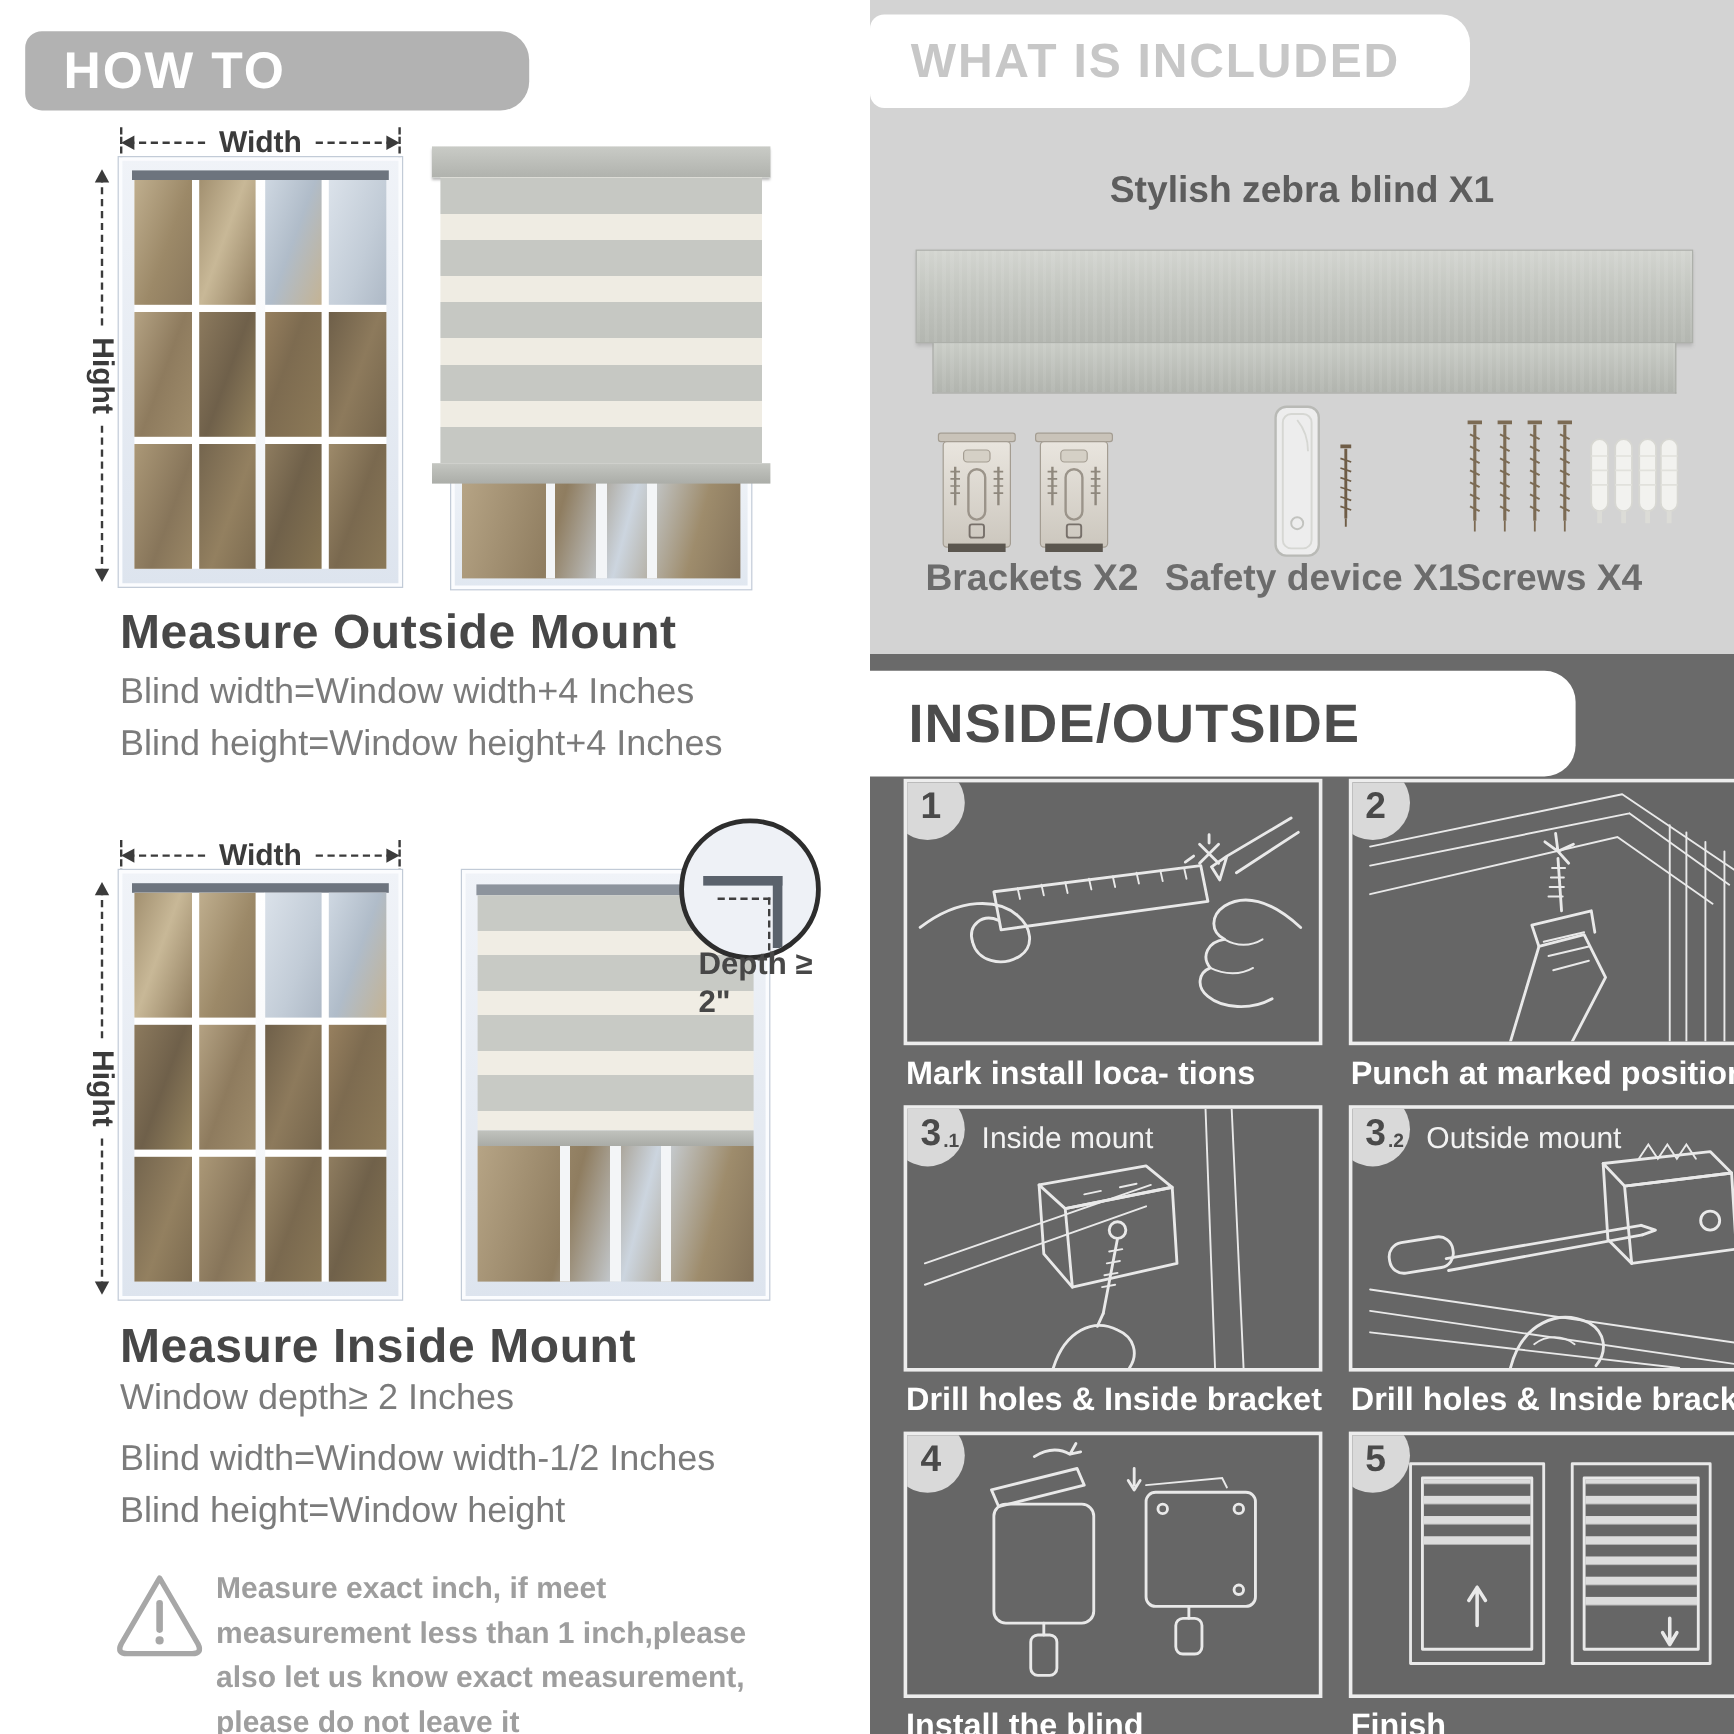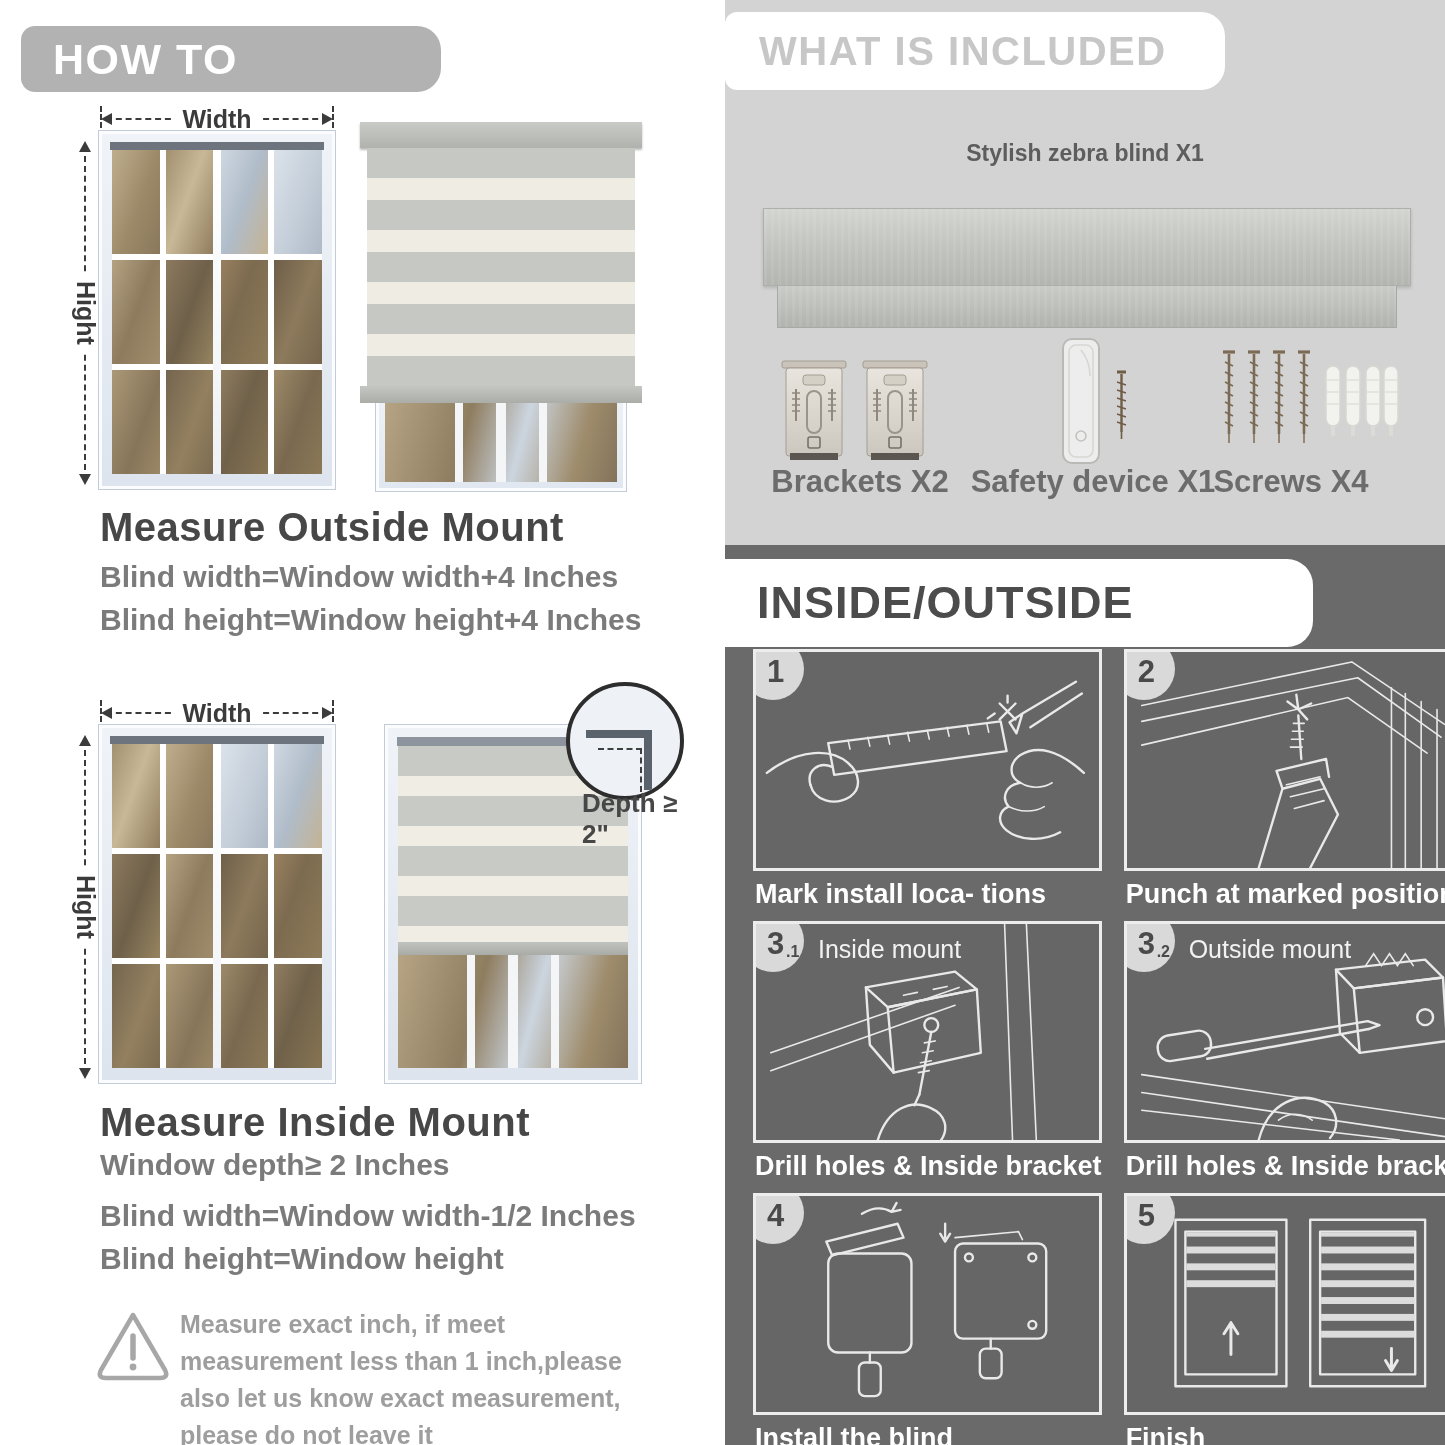--- a/index.html
+++ b/index.html
@@ -83,36 +83,36 @@
     border-radius:50%; border:4px solid #2d2d2d; background:#eef1f6; overflow:hidden; }
   .mag-corner { position:absolute; left:16px; top:44px; width:66px; height:60px;
     border-top:8px solid #5a626c; border-right:8px solid #5a626c; }
   .mag-dash { position:absolute; left:28px; top:62px; width:44px; height:44px;
     border-top:2px dashed #3f3f3f; border-right:2px dashed #3f3f3f; }
   .depth-label { position:absolute; left:582px; top:788px; z-index:7;
     font-size:26px; font-weight:bold; color:#474747; }
 
   .m-title { position:absolute; left:100px; font-size:40px; font-weight:bold;
     color:#474747; letter-spacing:0.5px; white-space:nowrap; }
-  .m-line { position:absolute; left:100px; font-size:30px; font-weight:700;
+  .m-line { position:absolute; left:100px; font-size:30px; font-weight:400;
     color:#7b7b7b; white-space:nowrap; }
 
   .warn-icon { position:absolute; left:94px; top:1308px; }
   .warn-text { position:absolute; left:180px; top:1306px; width:468px;
     font-size:25px; line-height:37px; font-weight:600; color:#9e9e9e; }
 
   
   .right-col { position:absolute; left:725px; top:0; width:720px; height:1445px; }
 
   .included { position:absolute; left:0; top:0; width:720px; height:545px; background:#d3d3d3; }
   .inc-header { position:absolute; left:0; top:12px; width:500px; height:78px;
     background:#fff; border-radius:12px 24px 24px 12px; color:#c7c7c7;
     font-size:40px; font-weight:bold; line-height:78px; padding-left:34px; letter-spacing:1.5px; }
   .product-label { position:absolute; top:140px; width:100%; text-align:center;
-    font-size:23px; font-weight:bold; color:#5d5d5d; }
+    font-size:31px; font-weight:bold; color:#5d5d5d; }
   .rail-top { position:absolute; left:38px; top:208px; width:648px; height:78px;
     background:repeating-linear-gradient(90deg, rgba(255,255,255,.07) 0 3px, rgba(0,0,0,0) 3px 7px),
       linear-gradient(180deg,#d3d5d0 0%,#c3c6c0 45%,#b3b6b0 100%);
     border:1px solid #adb0aa; box-shadow:0 2px 3px rgba(90,90,90,.25); }
   .rail-bottom { position:absolute; left:52px; top:286px; width:620px; height:42px;
     background:repeating-linear-gradient(90deg, rgba(255,255,255,.07) 0 3px, rgba(0,0,0,0) 3px 7px),
       linear-gradient(180deg,#c9ccc6,#b1b4ae);
     border:1px solid #a7aaa4; border-top:none; }
   .hw-art { position:absolute; }
   .hw-label { position:absolute; top:464px; transform:translateX(-50%);

